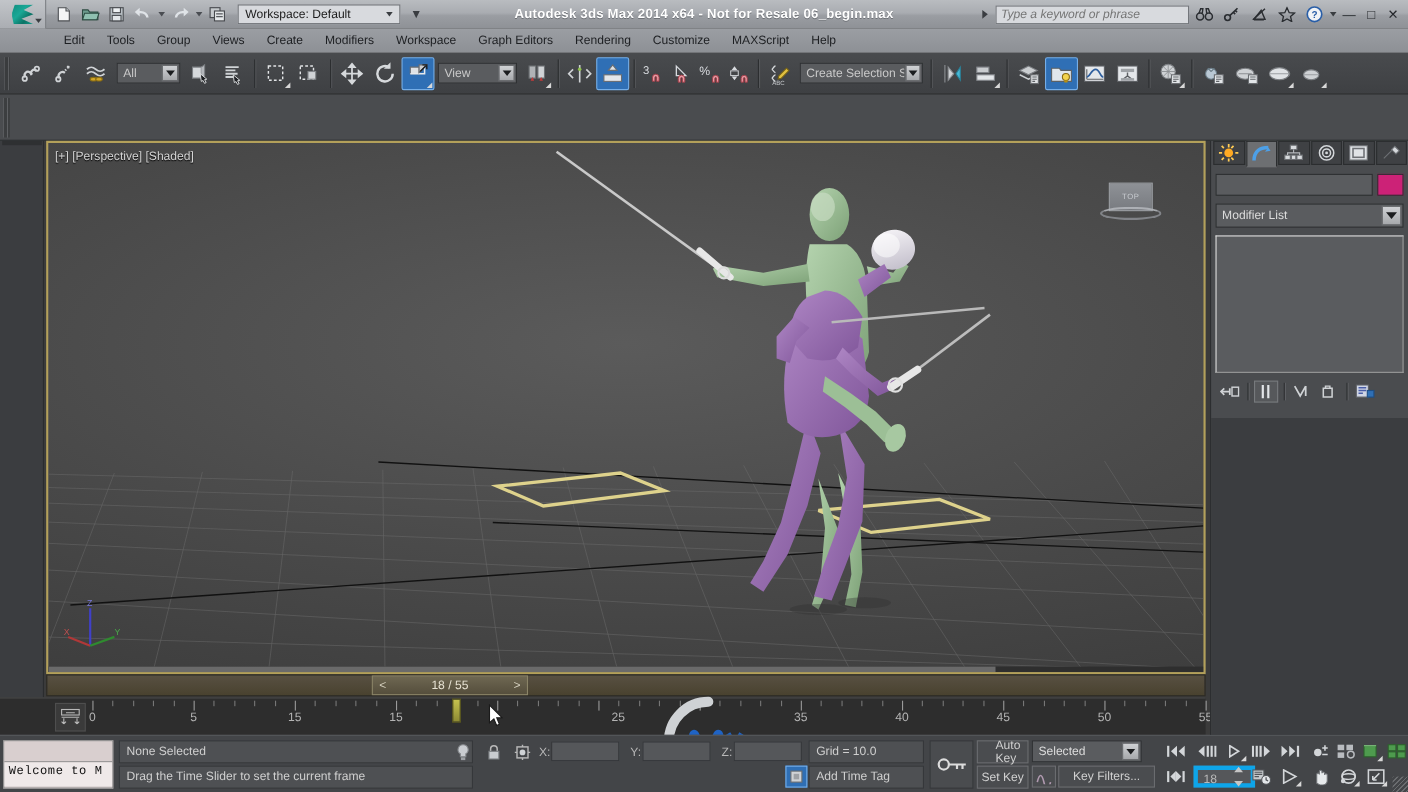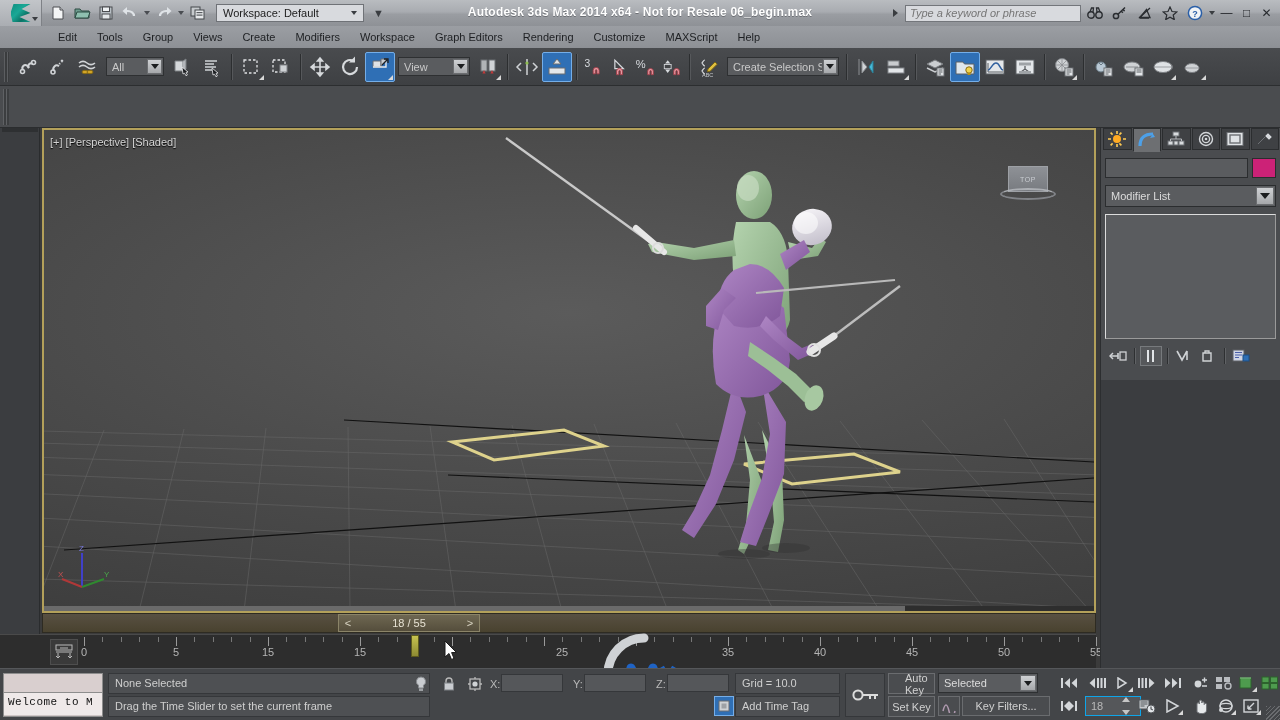--- a/index.html
+++ b/index.html
@@ -250,21 +250,21 @@
     position:absolute; left:962px; top:27px; width:88px; height:20px;
     background:#4a4c4f; border:1px solid #6a6c6f; color:#d0d0d0; font-size:11px;
     display:flex;align-items:center;justify-content:center;
   }
   .keyarc{ position:absolute; left:938px; top:27px; width:22px; height:20px;
     background:#4a4c4f; border:1px solid #6a6c6f; display:flex;align-items:center;justify-content:center;}
   .nav-btn{ position:absolute; width:22px; height:20px; display:flex;align-items:center;justify-content:center;
     color:#d0d0d0; }
   .frame-fld{
     position:absolute; left:1085px; top:27px; width:56px; height:20px;
-    background:#55575a; border:1px solid #0ea5e9; color:#b9b9b9; font-size:11px;
+    background:#55575a; border:4px solid #0ea5e9; color:#b9b9b9; font-size:11px;
     padding:3px 0 0 5px;
   }
   .spin{ position:absolute; left:1122px; top:28px; width:10px; height:18px;
      display:flex;flex-direction:column;justify-content:space-between;}
   .spin i{width:0;height:0;border-left:4px solid transparent;border-right:4px solid transparent;}
   .spin i.up{border-bottom:5px solid #c6c6c6;}
   .spin i.dn{border-top:5px solid #c6c6c6;}
 
   
   .cmdpanel{

